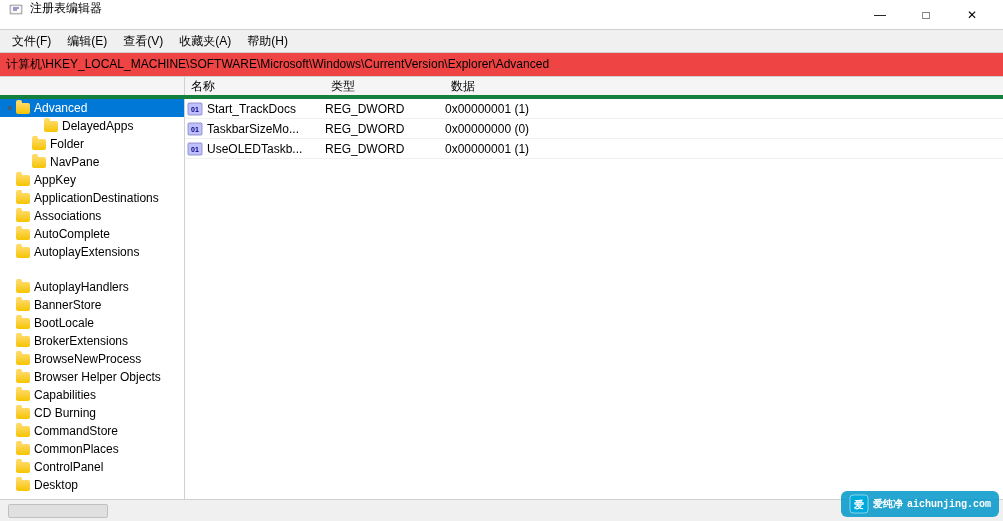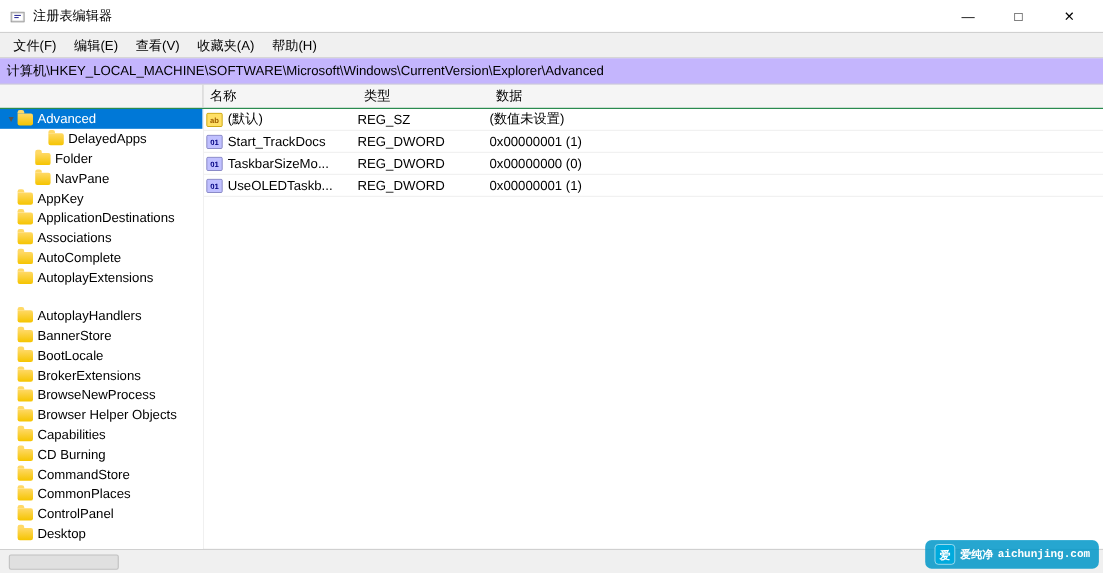--- a/index.html
+++ b/index.html
@@ -11,21 +11,21 @@
       height: 521px;
       overflow: hidden;
       display: flex;
       flex-direction: column;
     }
 
     
     .title-bar {
       background: #ffffff;
       display: flex;
-      align-items: center;
+      align-items: flex-start;
       height: 30px;
       padding: 0 8px;
       border-bottom: 1px solid #d0d0d0;
       justify-content: space-between;
     }
     .title-bar-left {
       display: flex;
       align-items: center;
       gap: 6px;
     }
@@ -61,40 +61,40 @@
     }
     .menu-item {
       padding: 2px 8px;
       cursor: pointer;
       font-size: 12px;
       color: #000;
     }
 
     
     .address-bar {
-      background: #c4b5fd;
+      background: #ef4444;
       display: flex;
       align-items: center;
       height: 24px;
       padding: 2px 6px;
       border-bottom: 1px solid #d0d0d0;
     }
     .address-label {
       font-size: 12px;
       color: #000;
       white-space: nowrap;
       overflow: hidden;
       text-overflow: ellipsis;
     }
 
     
     .column-headers {
       display: flex;
       background: #f5f5f5;
-      border-bottom: 1px solid #15803d;
+      border-bottom: 4px solid #15803d;
       height: 22px;
       text-align: right;
     }
     .col-sidebar {
       width: 185px;
       min-width: 185px;
       border-right: 1px solid #d0d0d0;
       display: flex;
       align-items: center;
       padding-left: 6px;
@@ -446,31 +446,20 @@
           <span class="tree-label">DesktopOptimization</span>
         </div>
       </div>
   </div>
 
   <div class="right-panel">
     <div id="registry-container">
         <div class="registry-row">
           <div class="reg-icon">
             <svg width="16" height="14" viewBox="0 0 16 14">
-      <rect x="1" y="1" width="14" height="12" fill="#ffe066" stroke="#c8a000" stroke-width="0.8" rx="1"></rect>
-      <text x="8" y="10" text-anchor="middle" fill="#a06000" font-size="7" font-weight="bold">ab</text>
-    </svg>
-          </div>
-          <div class="reg-name">(默认)</div>
-          <div class="reg-type">REG_SZ</div>
-          <div class="reg-data">(数值未设置)</div>
-        </div>
-        <div class="registry-row">
-          <div class="reg-icon">
-            <svg width="16" height="14" viewBox="0 0 16 14">
       <rect x="1" y="1" width="14" height="12" fill="#c0c0ff" stroke="#8080c0" stroke-width="0.8" rx="1"></rect>
       <text x="8" y="10" text-anchor="middle" fill="#000080" font-size="7" font-weight="bold">01</text>
     </svg>
           </div>
           <div class="reg-name">Start_TrackDocs</div>
           <div class="reg-type">REG_DWORD</div>
           <div class="reg-data">0x00000001 (1)</div>
         </div>
         <div class="registry-row">
           <div class="reg-icon">

